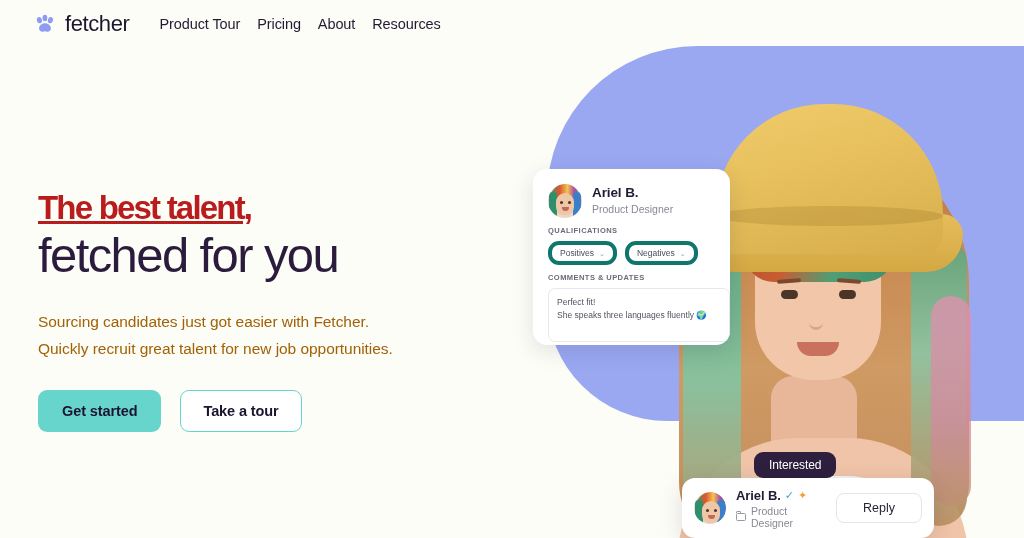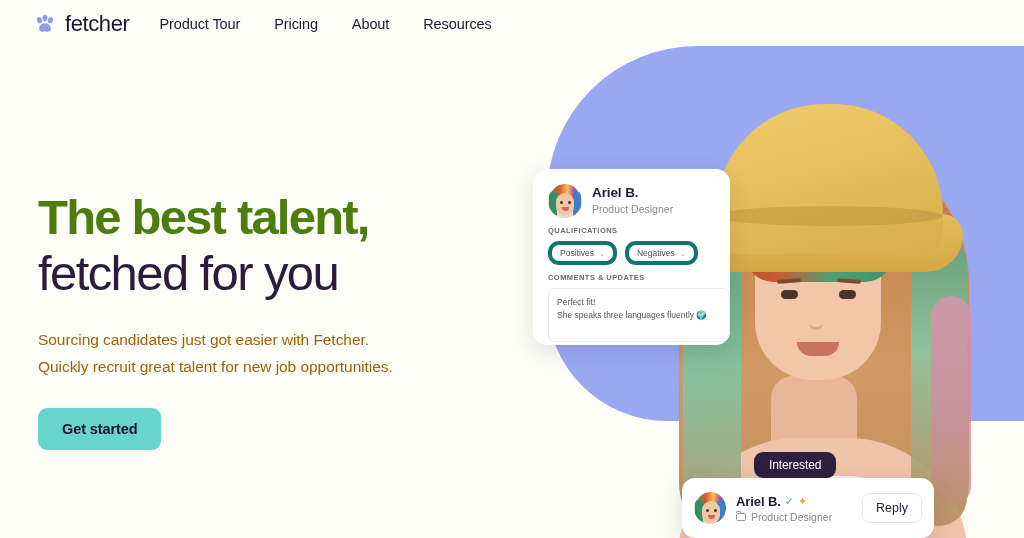--- a/index.html
+++ b/index.html
@@ -15,21 +15,21 @@
   .header {
     position:absolute; top:0; left:0; width:1000px; height:48px;
     display:flex; align-items:center; z-index:60;
   }
   .brand { display:flex; align-items:center; gap:9px; margin-left:34px; }
   .paw { width:22px; height:22px; position:relative; display:block; }
   .wordmark {
     font-size:22px; font-weight:400; letter-spacing:-.4px;
     color:#1c1530; line-height:1;
   }
-  .nav-main { display:flex; align-items:flex-start; gap:34px; margin-left:30px; }
+  .nav-main { display:flex; align-items:flex-start; gap:17px; margin-left:30px; }
   .nav-link {
     font-size:14.5px; color:#231a33; text-decoration:none;
     letter-spacing:-.1px; white-space:nowrap; cursor:pointer;
   }
   .nav-right { display:flex; align-items:center; gap:40px; margin-left:auto; margin-right:72px; }
 
   
   .hero-visual {
     position:absolute; top:46px; left:533px; width:491px; height:492px;
     z-index:5; overflow:hidden;
@@ -190,29 +190,29 @@
     content:""; position:absolute; inset:0;
     border:1.2px solid #9b98a6; border-radius:1.5px; box-sizing:border-box;
   }
   .folder-icon:after {
     content:""; position:absolute; left:0; top:-2px; width:4.5px; height:2.5px;
     border:1.2px solid #9b98a6; border-bottom:none; border-radius:1.5px 1.5px 0 0; box-sizing:border-box;
   }
   .rc-role { font-size:10.5px; color:#8a8894; }
   .reply-btn {
     border:1px solid #e6e4ec; background:#fff; border-radius:8px;
-    padding:7px 13px; font-size:12.5px; color:#2b2338;
+    padding:7px 26px; font-size:12.5px; color:#2b2338;
     font-family:"Liberation Sans", sans-serif; cursor:pointer; flex:none;
   }
 
   
   .hero-copy { position:absolute; left:38px; top:190px; width:470px; z-index:20; }
   .h1-line1 {
-    font-size:49px; font-weight:700; letter-spacing:-1.8px;
-    line-height:1.12; color:#4d7c0f;
+    font-size:33px; font-weight:700; letter-spacing:-1.8px;
+    line-height:1.12; color:#b91c1c;text-decoration:underline;
   }
   .h1-line2 {
     font-size:49px; font-weight:300; letter-spacing:-1.6px;
     line-height:1.18; color:#2b1b3d;
   }
   .sub { margin-top:23px; }
   .sub-line { font-size:15.5px; color:#a16207; line-height:1.78; letter-spacing:-.05px; }
   .cta-row { display:flex; gap:19px; margin-top:27px; }
   .btn {
     font-family:"Liberation Sans", sans-serif;
@@ -341,14 +341,15 @@
   <h1>
     <div class="h1-line1">The best talent,</div>
     <div class="h1-line2">fetched for you</div>
   </h1>
   <div class="sub">
     <div class="sub-line">Sourcing candidates just got easier with Fetcher.</div>
     <div class="sub-line">Quickly recruit great talent for new job opportunities.</div>
   </div>
   <div class="cta-row">
     <button class="btn btn-primary">Get started</button>
+    <button class="btn btn-secondary">Take a tour</button>
   </div>
 </div>
 
 </body></html>

